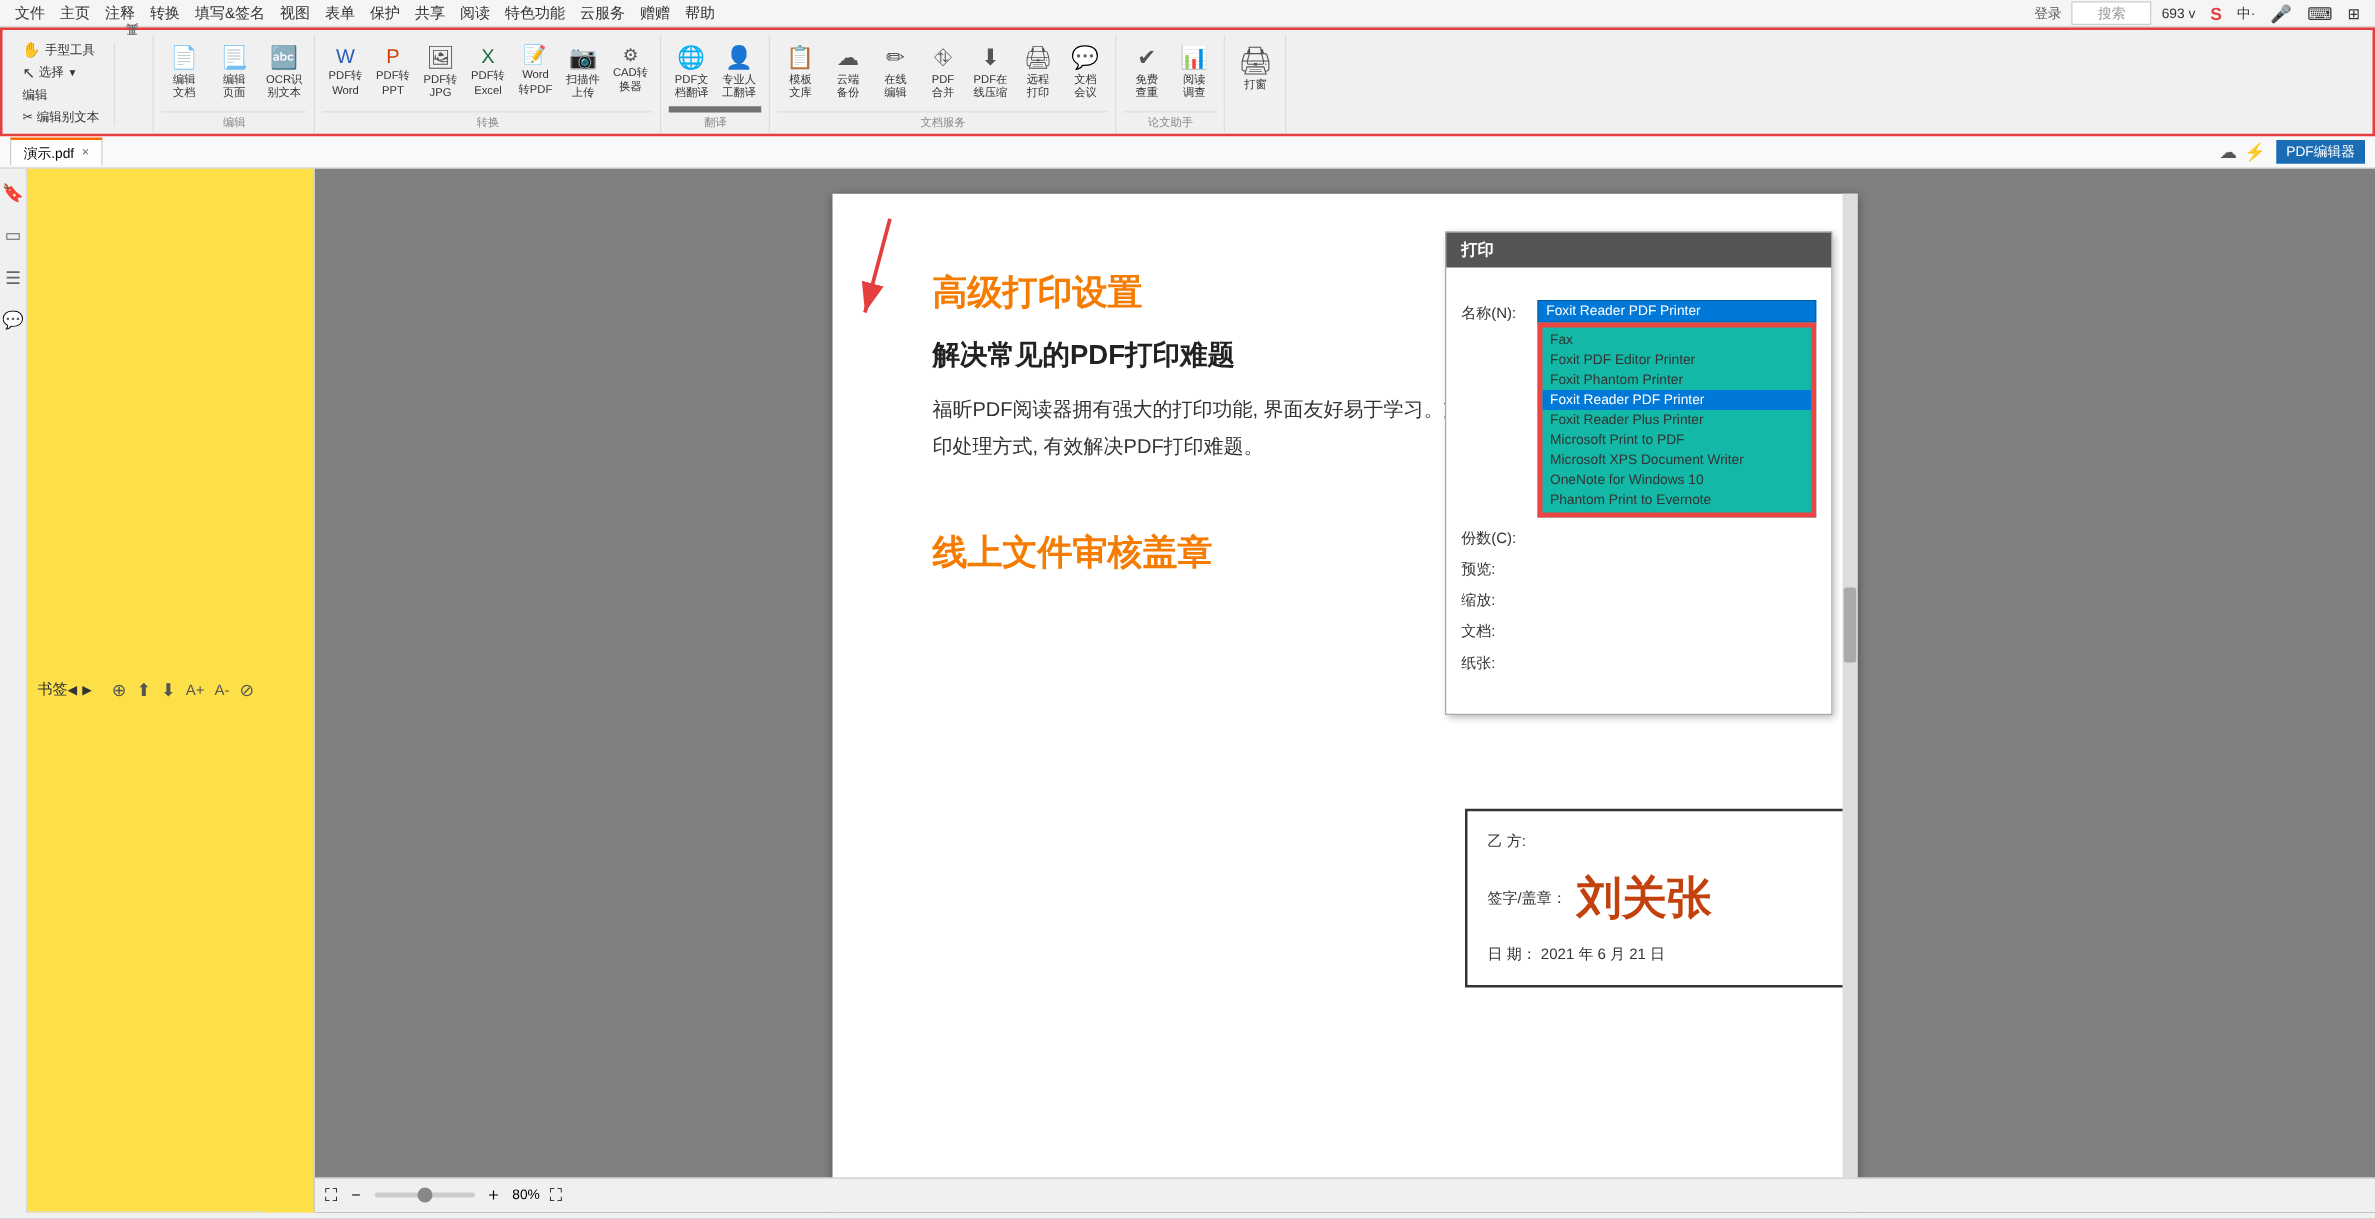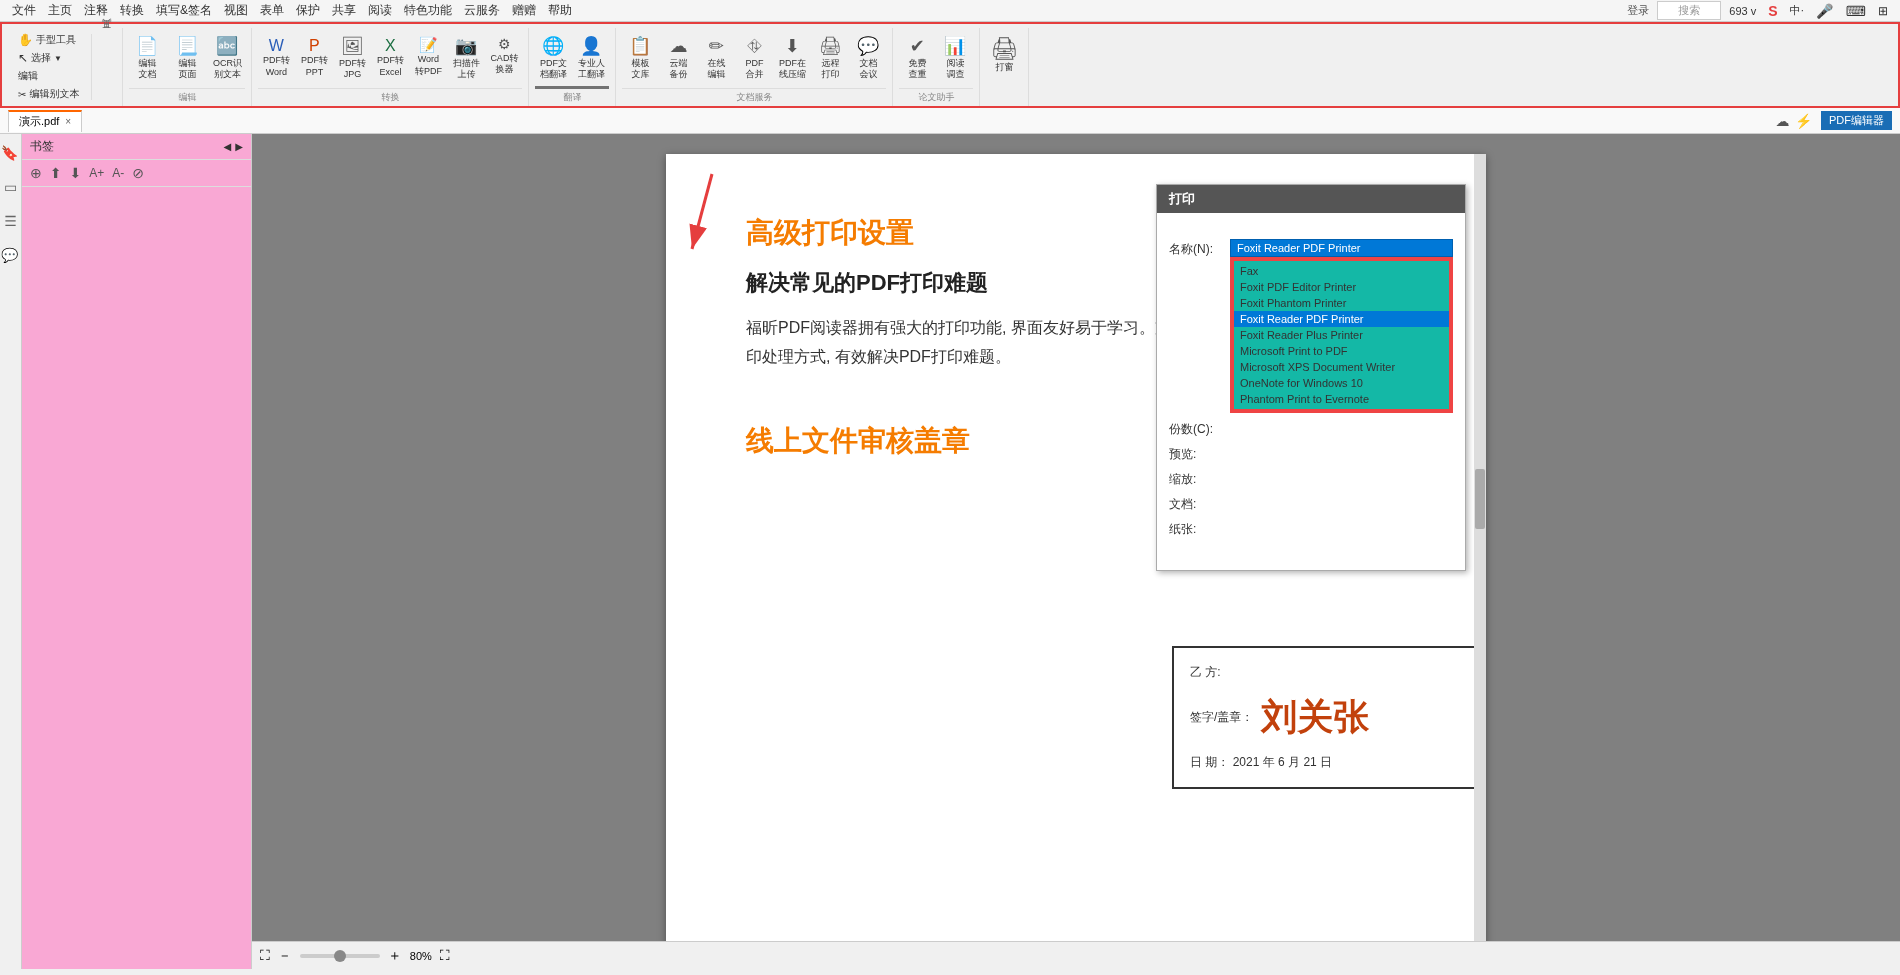--- a/index.html
+++ b/index.html
@@ -109,24 +109,24 @@
     
     .main-area {
       display: flex;
       height: calc(975px - 22px - 92px - 26px);
       background: #e0e0e0;
     }
 
     
     .sidebar {
       width: 230px;
-      background: #f9a8d4;
+      background: #fde047;
       border-right: 1px solid #ccc;
       display: flex;
-      flex-direction: column;
+      flex-direction: row;
     }
     .sidebar-header {
       display: flex;
       align-items: center;
       justify-content: space-between;
       padding: 4px 8px;
       border-bottom: 1px solid #ddd;
       font-size: 12px;
       color: #333;
     }
@@ -498,21 +498,21 @@
       <div style="display:flex; gap:2px; flex:1; align-items:flex-start; padding-top:4px;">
         <div class="ribbon-icon-btn">
           <span class="icon-symbol">🌐</span>
           <span class="icon-label">PDF文<br>档翻译</span>
         </div>
         <div class="ribbon-icon-btn">
           <span class="icon-symbol">👤</span>
           <span class="icon-label">专业人<br>工翻译</span>
         </div>
       </div>
-      <div style="font-size:9px; color:#888; margin-top:2px; border-top:3px solid #737373; width:100%; text-align:center; padding-top:2px;">翻译</div>
+      <div style="font-size:9px; color:#888; margin-top:2px; border-top:5px solid #737373; width:100%; text-align:center; padding-top:2px;">翻译</div>
     </div>
 
     <div class="ribbon-group">
       <div style="display:flex; gap:2px; flex:1; align-items:flex-start; padding-top:4px; flex-wrap:wrap; max-width:280px;">
         <div class="ribbon-icon-btn">
           <span class="icon-symbol">📋</span>
           <span class="icon-label">模板<br>文库</span>
         </div>
         <div class="ribbon-icon-btn">
           <span class="icon-symbol">☁</span>

